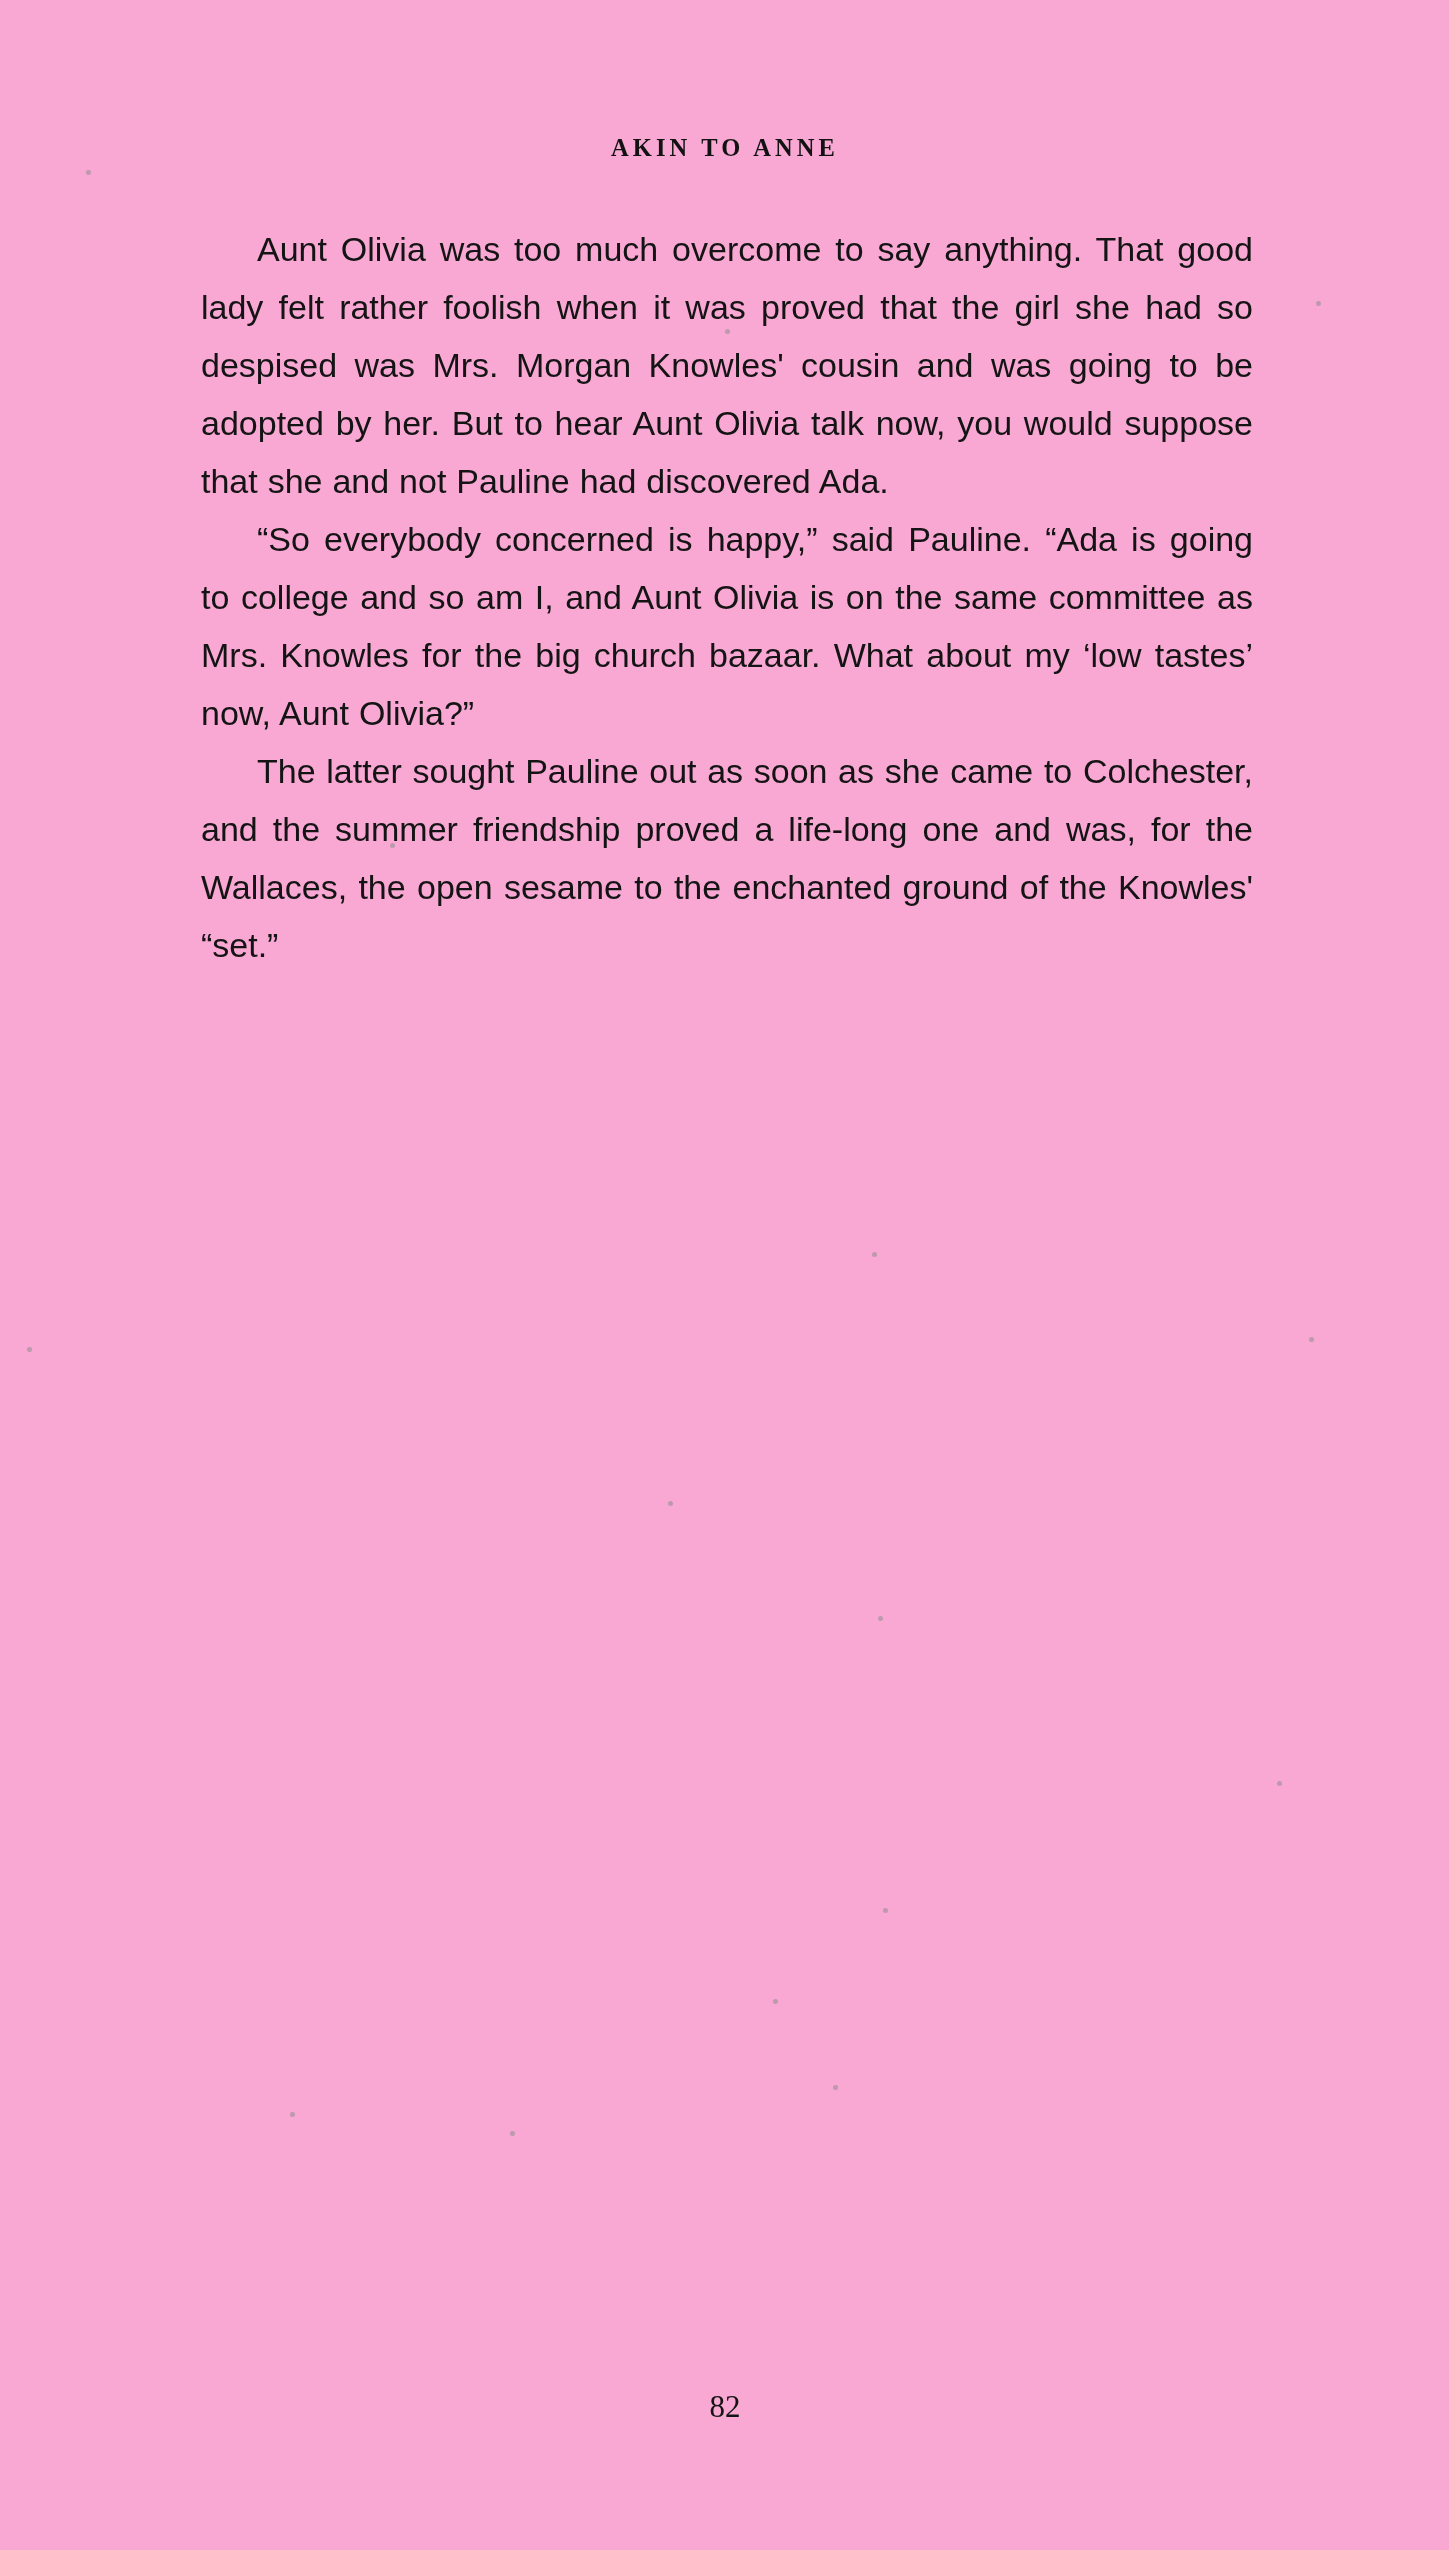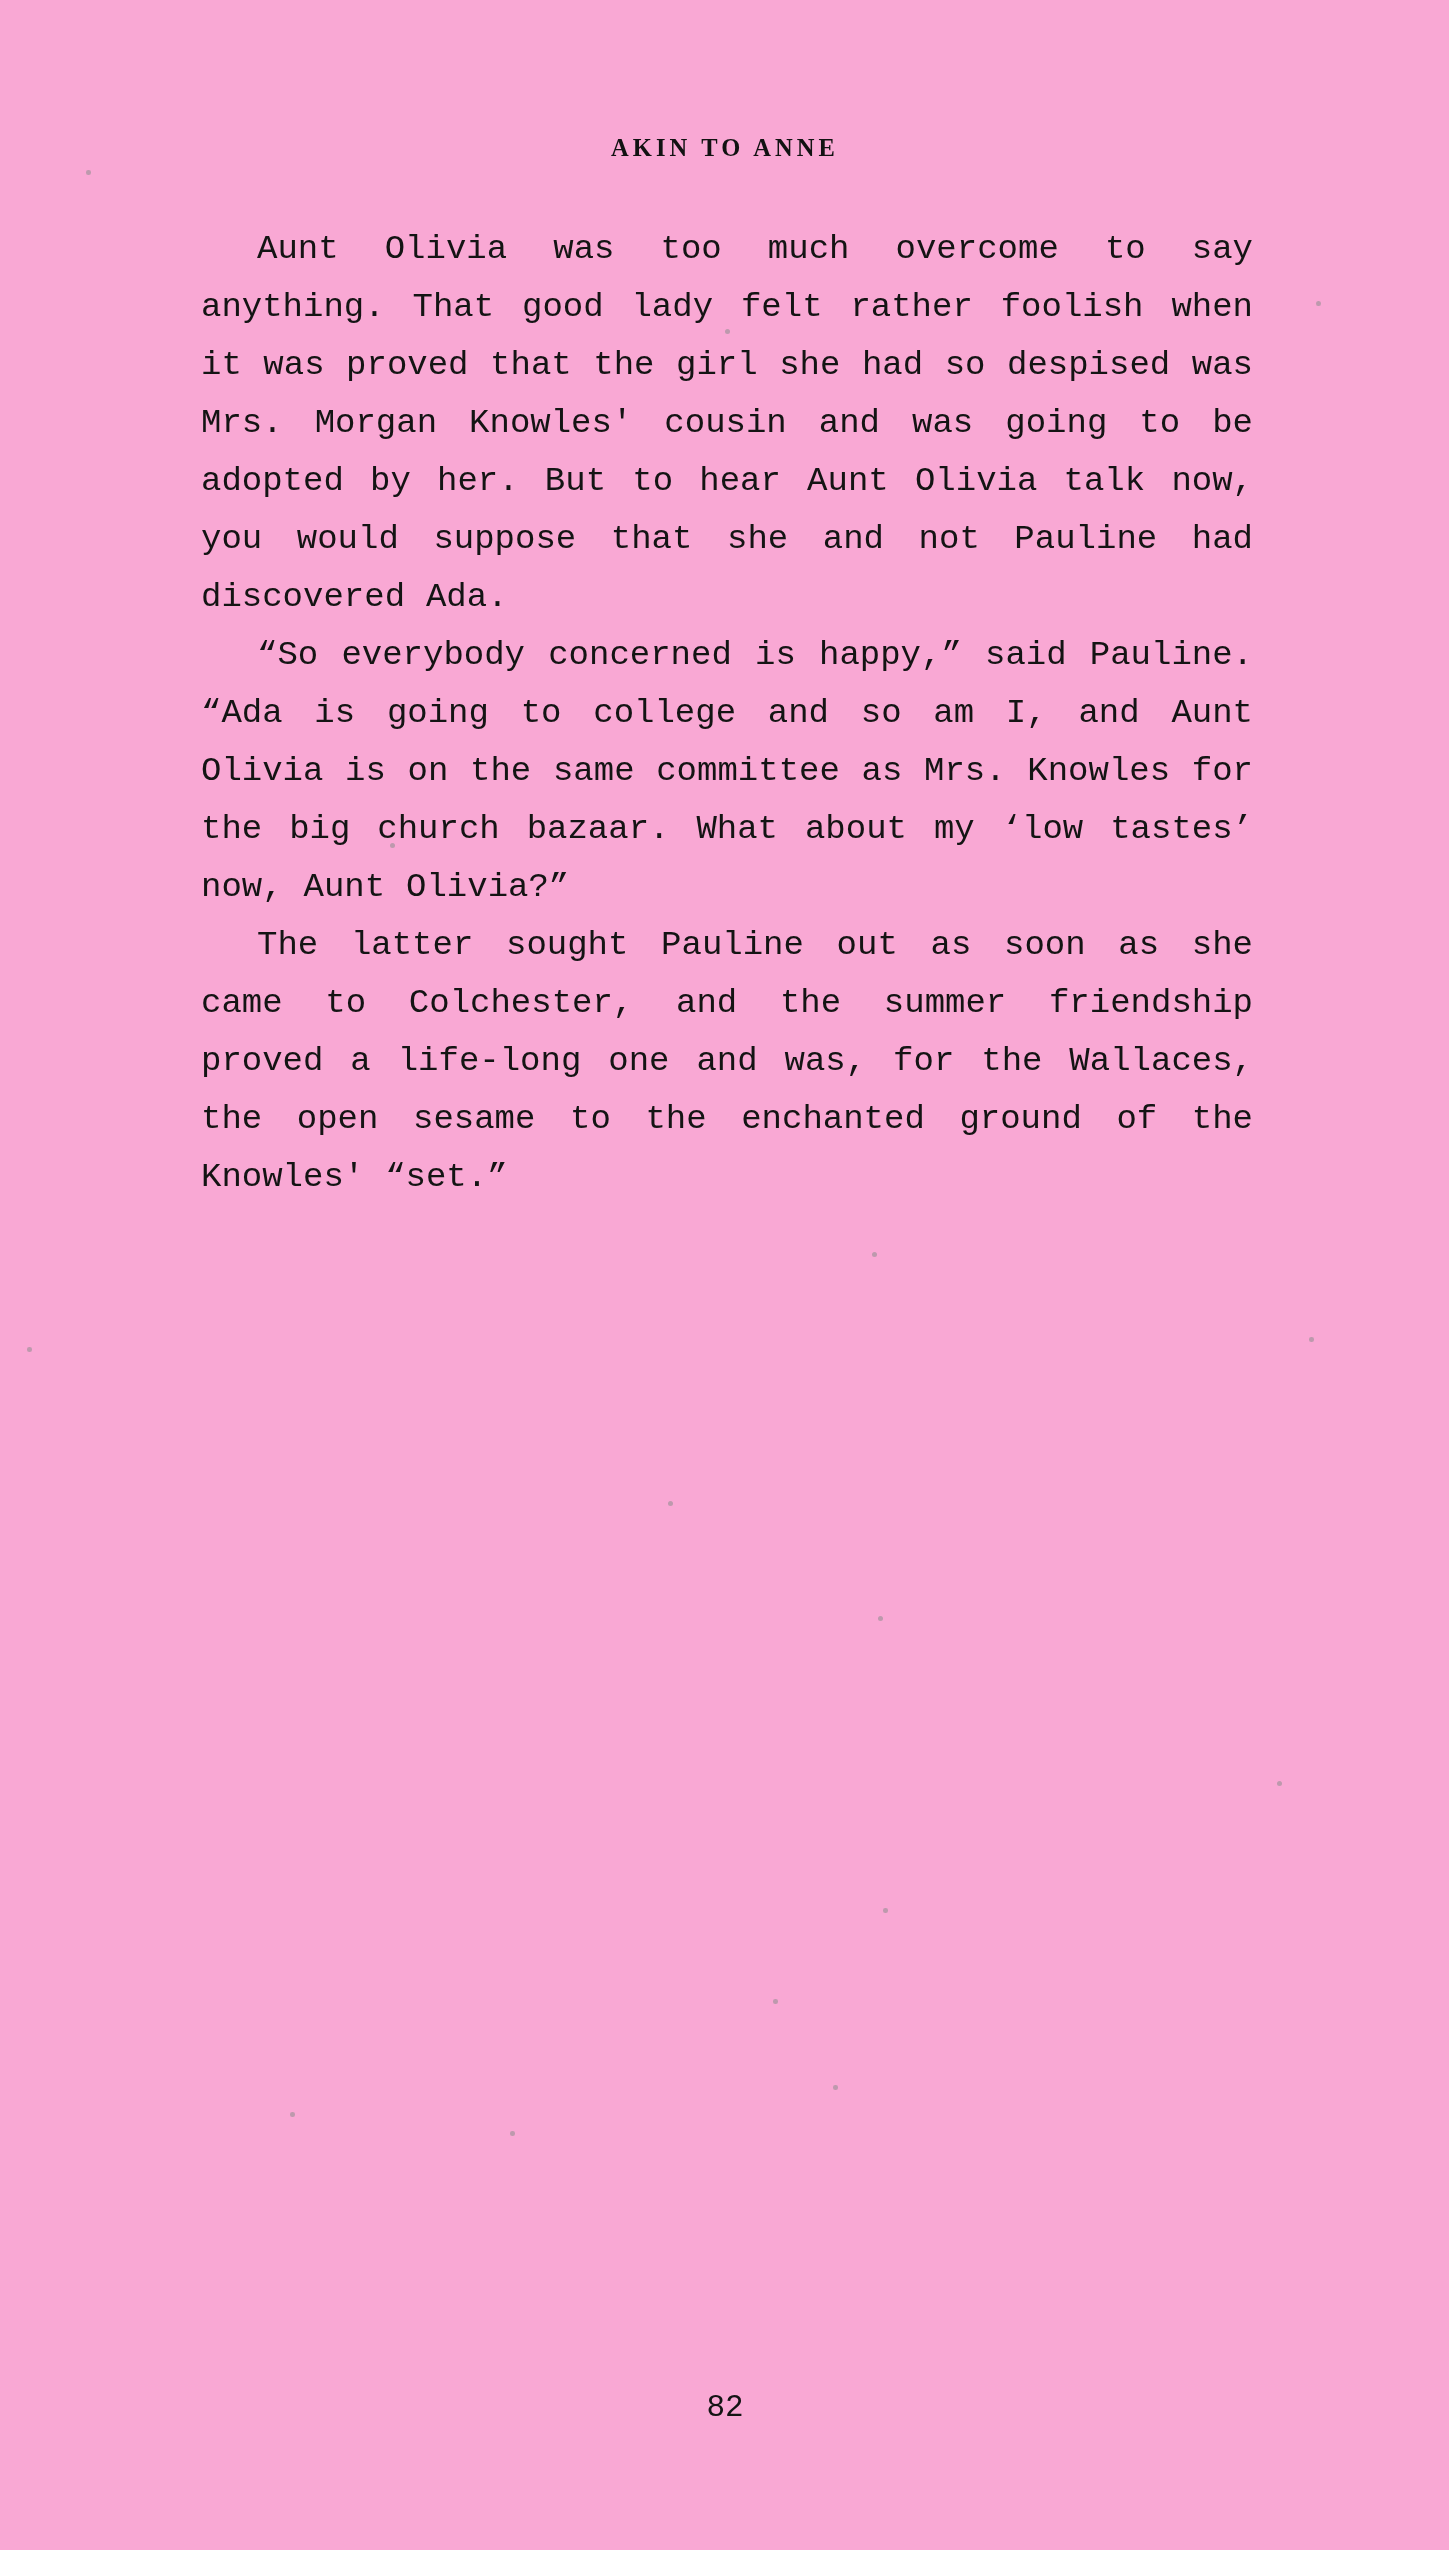--- a/index.html
+++ b/index.html
@@ -37,35 +37,35 @@
     top: 220px;
     left: 201px;
     width: 1052px;
   }
   .body-text p {
     margin: 0;
     text-indent: 56px;
     text-align: justify;
     font-size: 34px;
     line-height: 58px;
-    font-family: Liberation Mono, monospace;
+    font-family: Liberation Sans, sans-serif;
     color: #141414;
     word-spacing: 0.5px;
   }
   .body-text p.last {
     text-align: left;
   }
   .folio {
     position: absolute;
     bottom: 125px;
     left: 0;
     right: 0;
     text-align: center;
     font-size: 31px;
-    font-family: Liberation Mono, monospace;
+    font-family: Liberation Serif, serif;
     color: #141414;
   }
   
   .speck {
     position: absolute;
     background: #8d8d8d;
     border-radius: 50%;
     opacity: .55;
   }
 </style>

